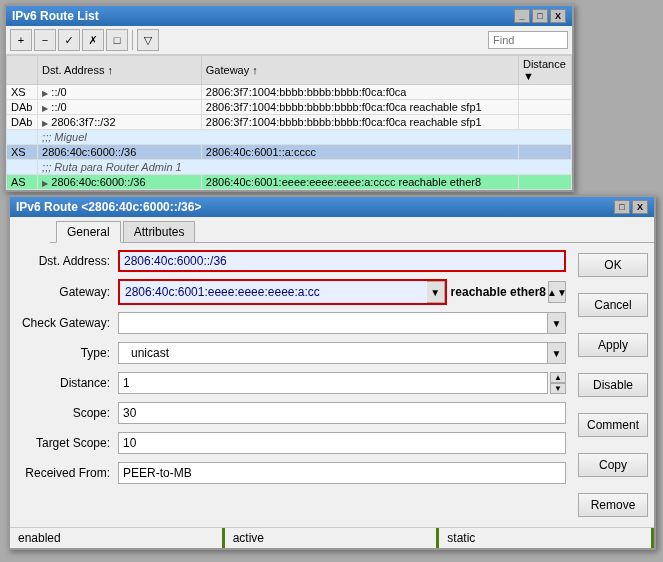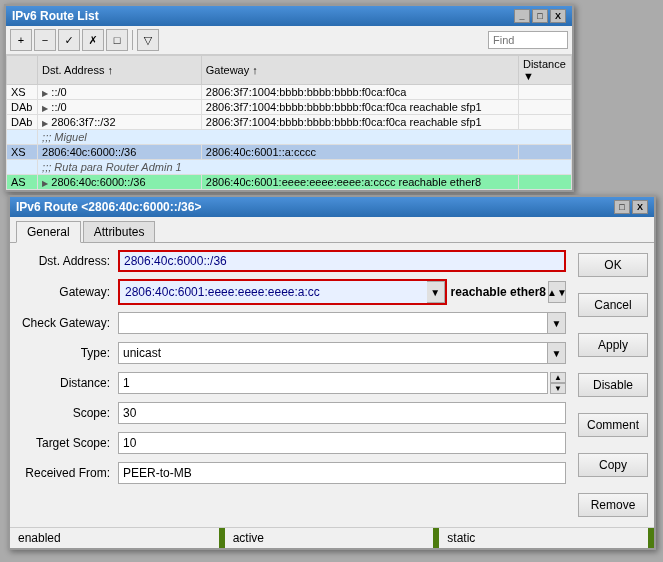--- a/index.html
+++ b/index.html
@@ -130,20 +130,21 @@
     .window-bottom .window-titlebar {
       background: linear-gradient(to bottom, #4a90d9 0%, #2a6cb0 100%);
     }
 
     
     .tabs {
       display: flex;
       border-bottom: 1px solid #aaa;
       padding: 4px 1px 0 6px;
       background: #f0f0f0;
+      margin-left: 40px;
     }
     .tab {
       padding: 3px 10px;
       border: 1px solid #aaa;
       border-bottom: none;
       background: #e0e0e0;
       cursor: pointer;
       font-size: 12px;
       margin-right: 2px;
     }
@@ -248,21 +249,21 @@
 
     
     .status-bar {
       border-top: 1px solid #ccc;
       display: flex;
       background: #f0f0f0;
       font-size: 12px;
     }
     .status-cell {
       padding: 3px 8px;
-      border-right: 6px solid #4d7c0f;
+      border-right: 3px solid #4d7c0f;
       flex: 1;
     }
 
     
     .distance-row {
       display: flex;
       flex: 1;
       align-items: center;
     }
     .distance-input {
@@ -403,21 +404,21 @@
         <span class="form-label">Check Gateway:</span>
         <div class="form-input-with-btn">
           <input type="text" style="height: 22px; border: 1px solid rgb(170, 170, 170); padding: 1px 4px; font-size: 12px; background: rgb(255, 255, 255); flex: 1 1 0%;" value="">
           <div class="dropdown-btn">▼</div>
         </div>
       </div>
 
       <div class="form-row">
         <span class="form-label">Type:</span>
         <div class="form-input-with-btn">
-          <input type="text" style="height: 22px; border: 1px solid rgb(170, 170, 170); padding: 1px 4px; font-size: 12px; background: rgb(255, 255, 255); flex: 1 1 0%;" value="unicast">
+          <input type="text" style="height: 22px; border: 1px solid rgb(170, 170, 170); padding: 1px 12px; font-size: 12px; background: rgb(255, 255, 255); flex: 1 1 0%;" value="unicast">
           <div class="dropdown-btn">▼</div>
         </div>
       </div>
 
       <div class="form-row">
         <span class="form-label">Distance:</span>
         <div class="distance-row">
           <input class="distance-input" type="text" value="1" style="">
           <div class="scroll-arrows">
             <div class="arrow-btn">▲</div>

